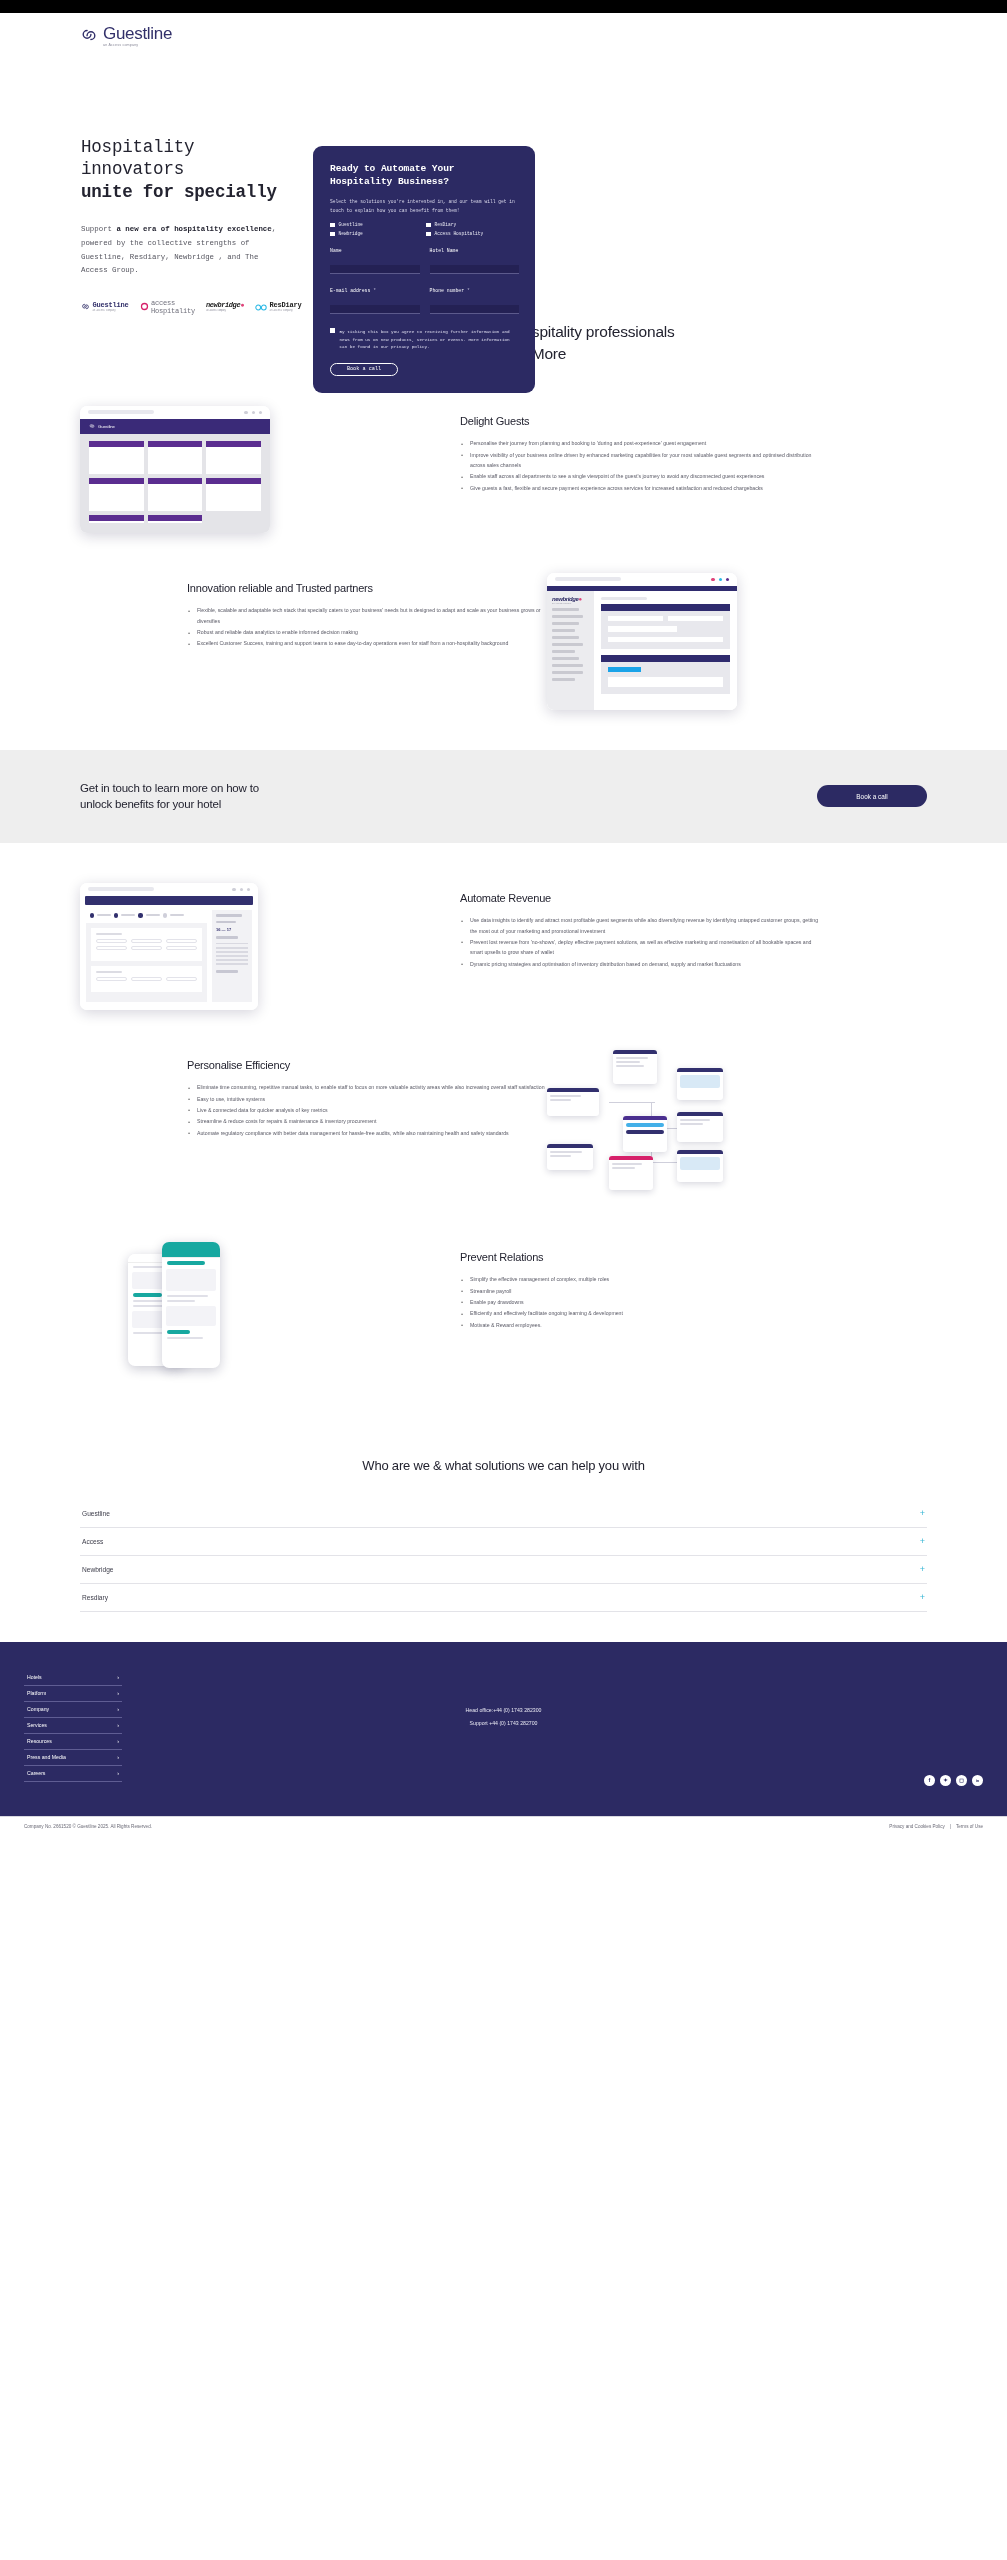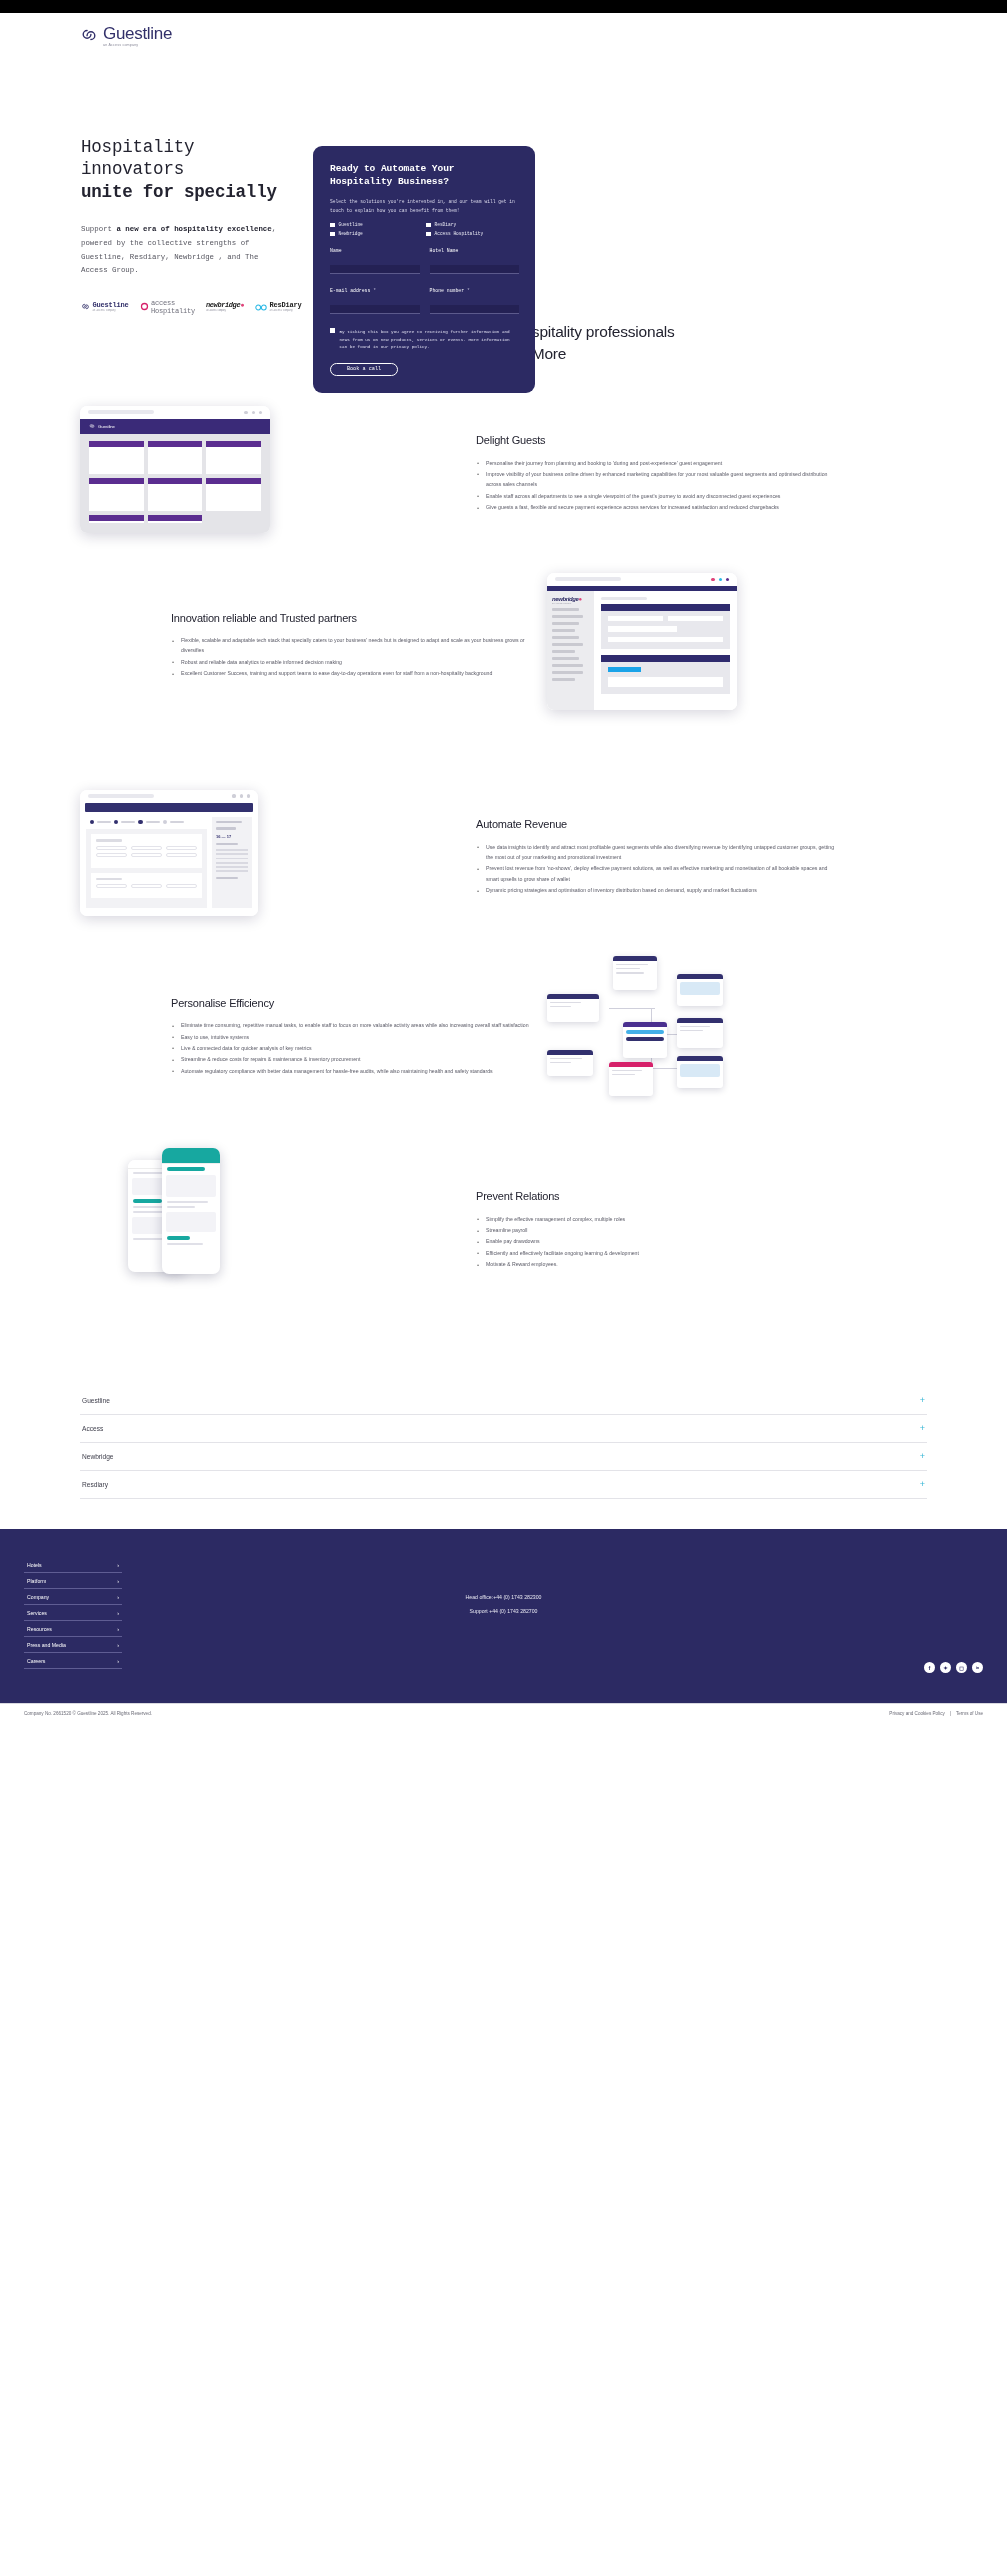--- a/index.html
+++ b/index.html
@@ -63,21 +63,21 @@
     background: transparent; color:#fff; font-size: 5.2px; cursor: pointer; font-family: inherit;
   }
 
   
   .section-title {
     text-align:center; font-size: 15.5px; line-height: 1.45; color:#232330;
     font-weight: 400; letter-spacing: -0.2px;
   }
 
   
-  .feature { display: flex; align-items: center; gap: 16px; padding: 0 80px; }
+  .feature { display: flex; align-items: flex-start; padding: 0 80px; }
   .feature.rev { flex-direction: row-reverse; }
   .f-media { width: 380px; flex: none; display:flex; align-items:flex-start; }
   .f-body { width: 360px; flex: none; padding-top: 8px; }
   .f-h2 { font-size: 11px; color: #232330; font-weight: 400; line-height:1.3; letter-spacing:-0.2px; }
   .f-list { margin-top: 10px; list-style: none; }
   .f-list li { position: relative; padding-left: 10px; font-size: 5.2px; line-height: 2.0; color: #5a5a66; margin-bottom: 1px;}
   .f-list li:before { content: "•"; position: absolute; left: 1px; top: -0.5px; color:#777; font-size: 6px; }
 
   
   .mock { background:#fff; border-radius: 7px; box-shadow: 0 3px 14px rgba(20,18,60,.18); overflow:hidden; }
@@ -444,20 +444,27 @@
       <ul class="f-list">
         <li>Flexible, scalable and adaptable tech stack that specially caters to your business' needs but is designed to adapt and scale as your business grows or diversifies</li>
         <li>Robust and reliable data analytics to enable informed decision making</li>
         <li>Excellent Customer Success, training and support teams to ease day-to-day operations even for staff from a non-hospitality background</li>
       </ul>
     </div>
   </section>
 
   <div class="sp-40"></div>
 
+  <section class="cta-band">
+    <div class="cta-text">
+      <span>Get in touch to learn more on how to</span><br>
+      <span>unlock benefits for your hotel</span>
+    </div>
+    <button class="cta-btn">Book a call</button>
+  </section>
 
   <div class="sp-40"></div>
 
   <section class="feature">
     <div class="f-media">
       <div class="mock m3">
         <div class="mock-bar">
           <span class="mock-url"></span>
           <span class="mock-dots">
               <i></i>
@@ -626,20 +633,21 @@
         <li>Streamline payroll</li>
         <li>Enable pay drawdowns</li>
         <li>Efficiently and effectively facilitate ongoing learning &amp; development</li>
         <li>Motivate &amp; Reward employees.</li>
       </ul>
     </div>
   </section>
 
   <div class="sp-60"></div>
 
+  <h2 class="section-title" style="font-size:13px">Who are we &amp; what solutions we can help you with</h2>
   <div class="sp-24"></div>
   <div class="accordion">
     <div class="acc-row">
       <span class="acc-label">Guestline</span>
       <span class="acc-plus">+</span>
     </div>
     <div class="acc-row">
       <span class="acc-label">Access</span>
       <span class="acc-plus">+</span>
     </div>

